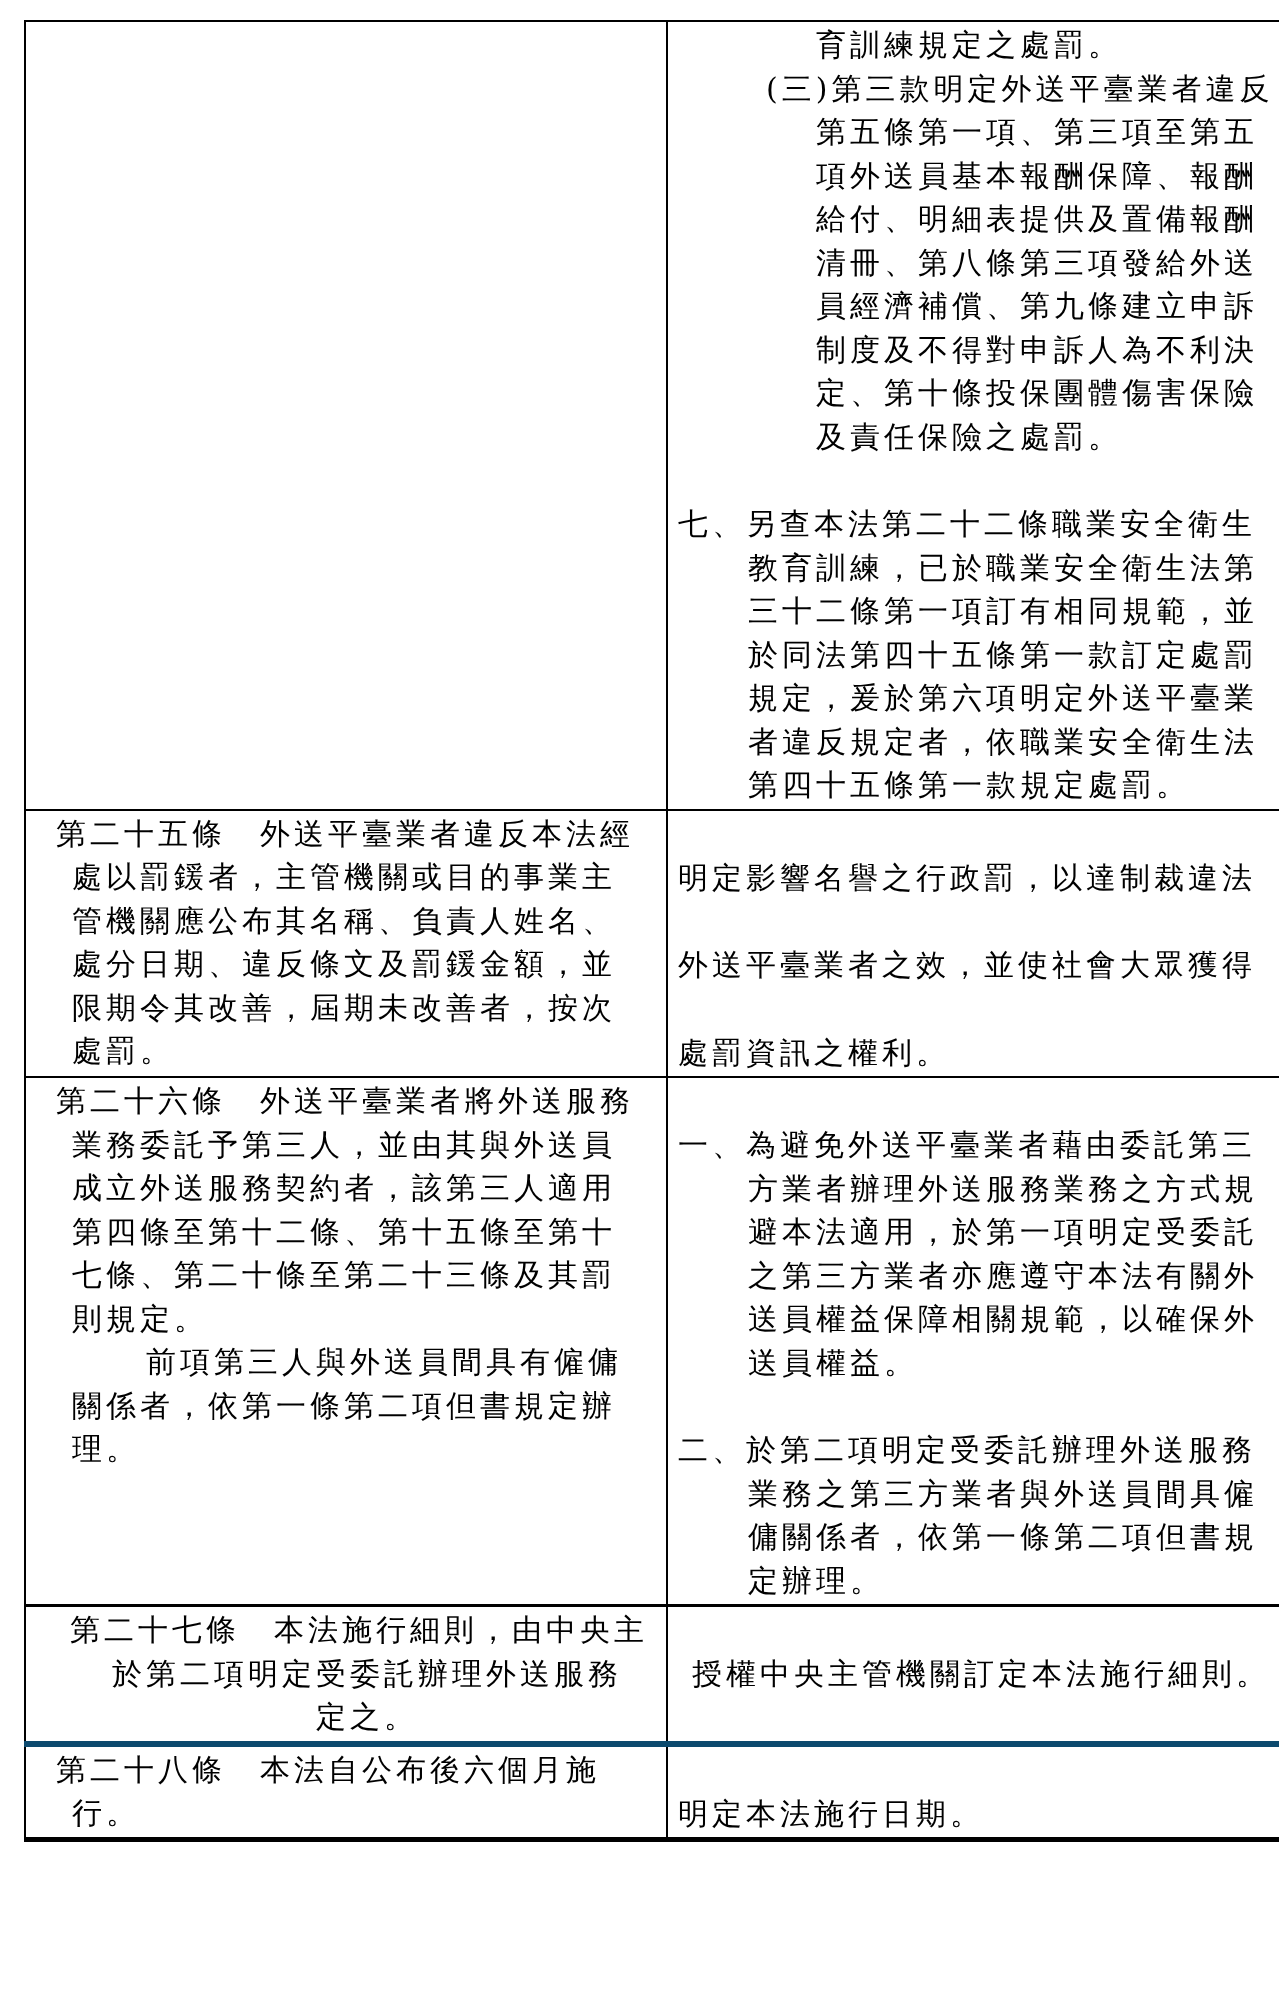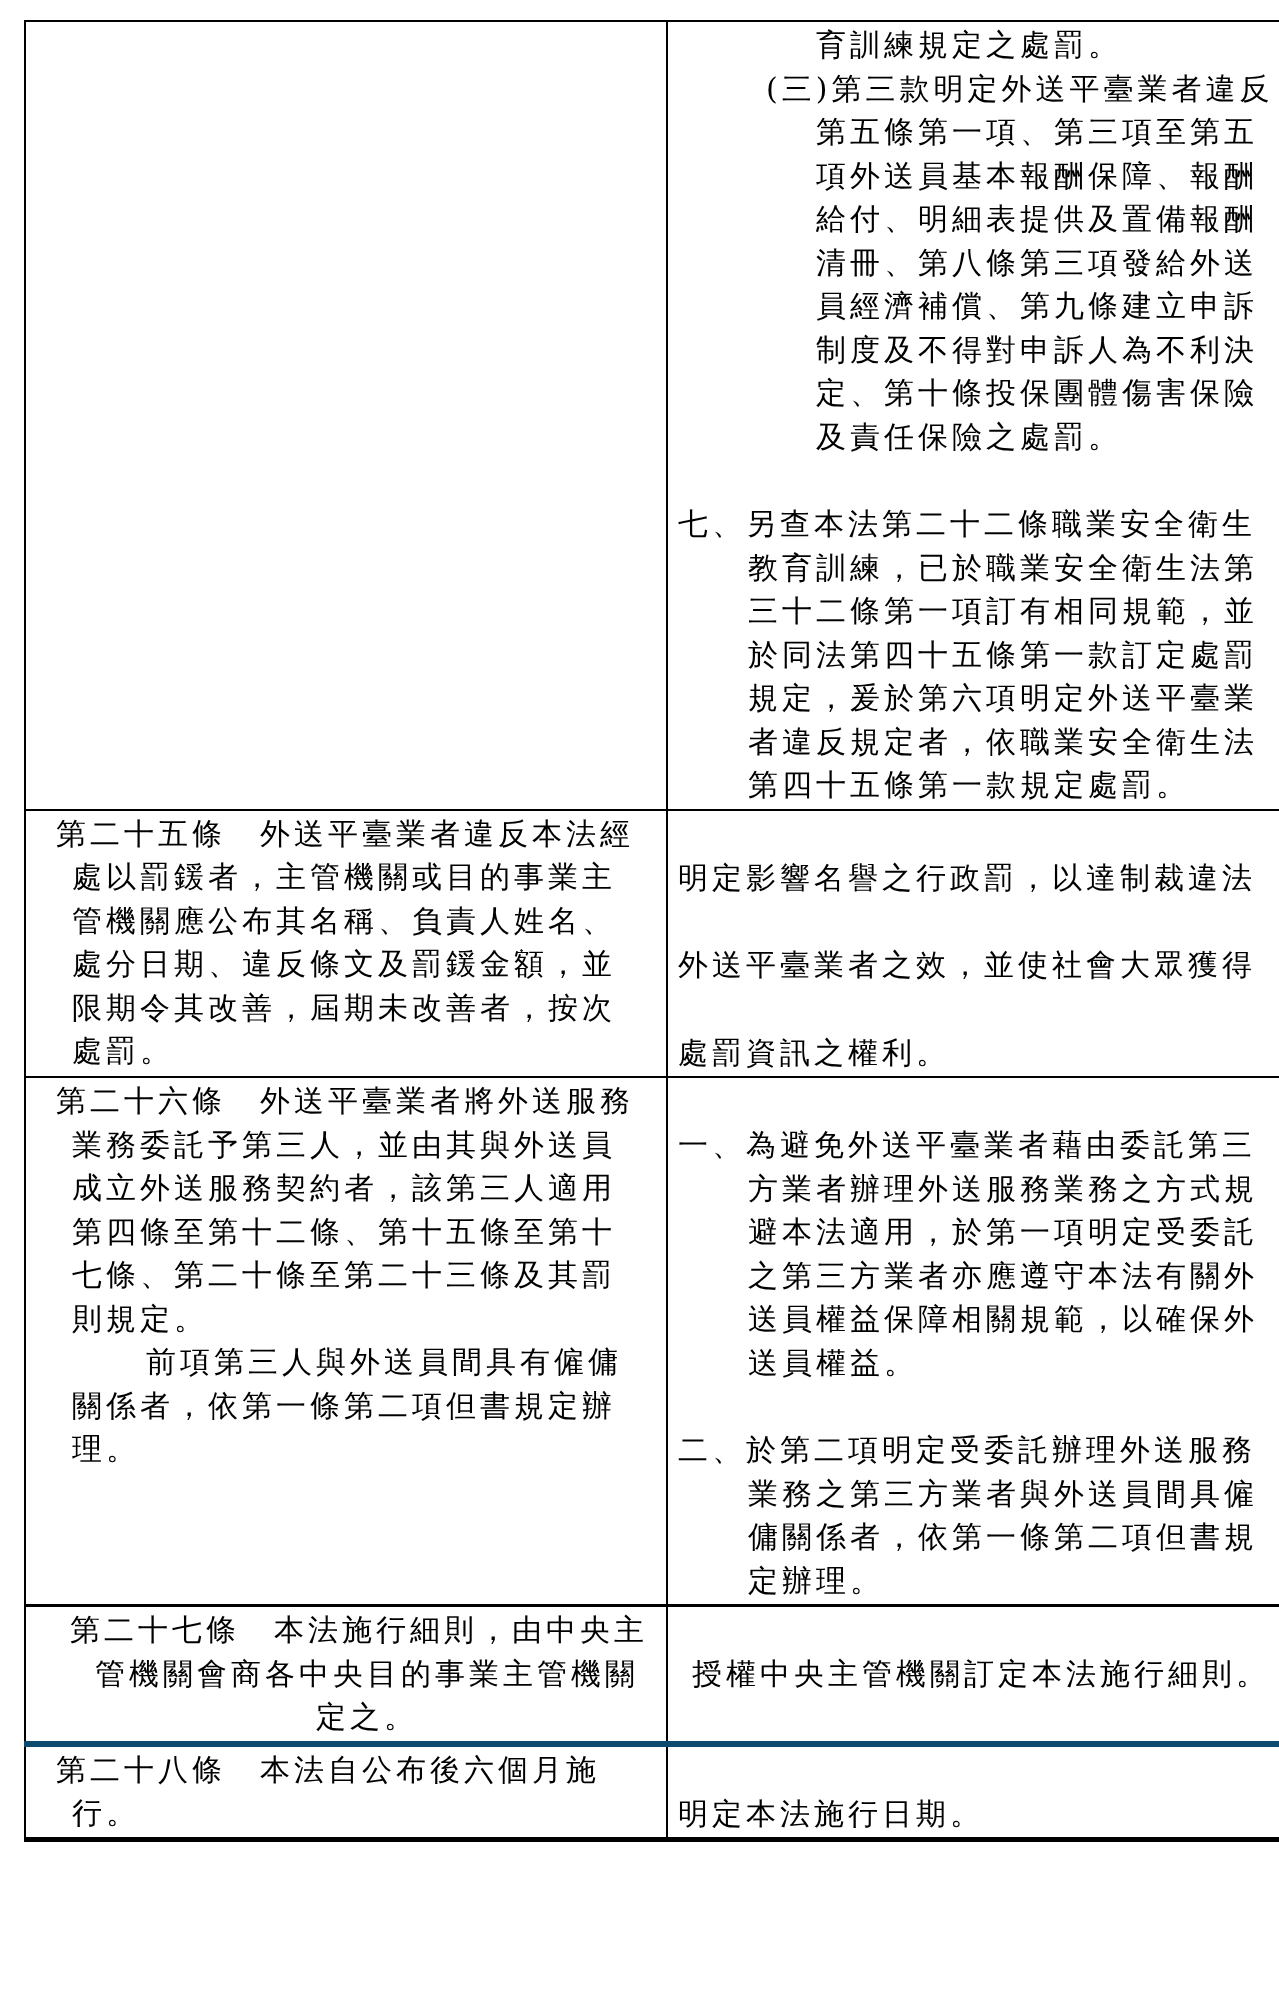--- a/index.html
+++ b/index.html
@@ -113,21 +113,21 @@
             <div class="line i1">送員權益。</div>
             <div class="line i0">二、於第二項明定受委託辦理外送服務</div>
             <div class="line i1">業務之第三方業者與外送員間具僱</div>
             <div class="line i1">傭關係者，依第一條第二項但書規</div>
             <div class="line i1">定辦理。</div>
           </td>
         </tr>
         <tr>
           <td class="L">
             <div class="line i0">第二十七條　本法施行細則，由中央主</div>
-            <div class="line i1">管機關會商各中央目的事業主管機關</div>
+            <div class="line i1">於第二項明定受委託辦理外送服務</div>
             <div class="line i1">定之。</div>
           </td>
           <td class="R">
             <div class="line i0">授權中央主管機關訂定本法施行細則。</div>
           </td>
         </tr>
         <tr>
           <td class="L">
             <div class="line i0">第二十八條　本法自公布後六個月施</div>
             <div class="line i1">行。</div>

